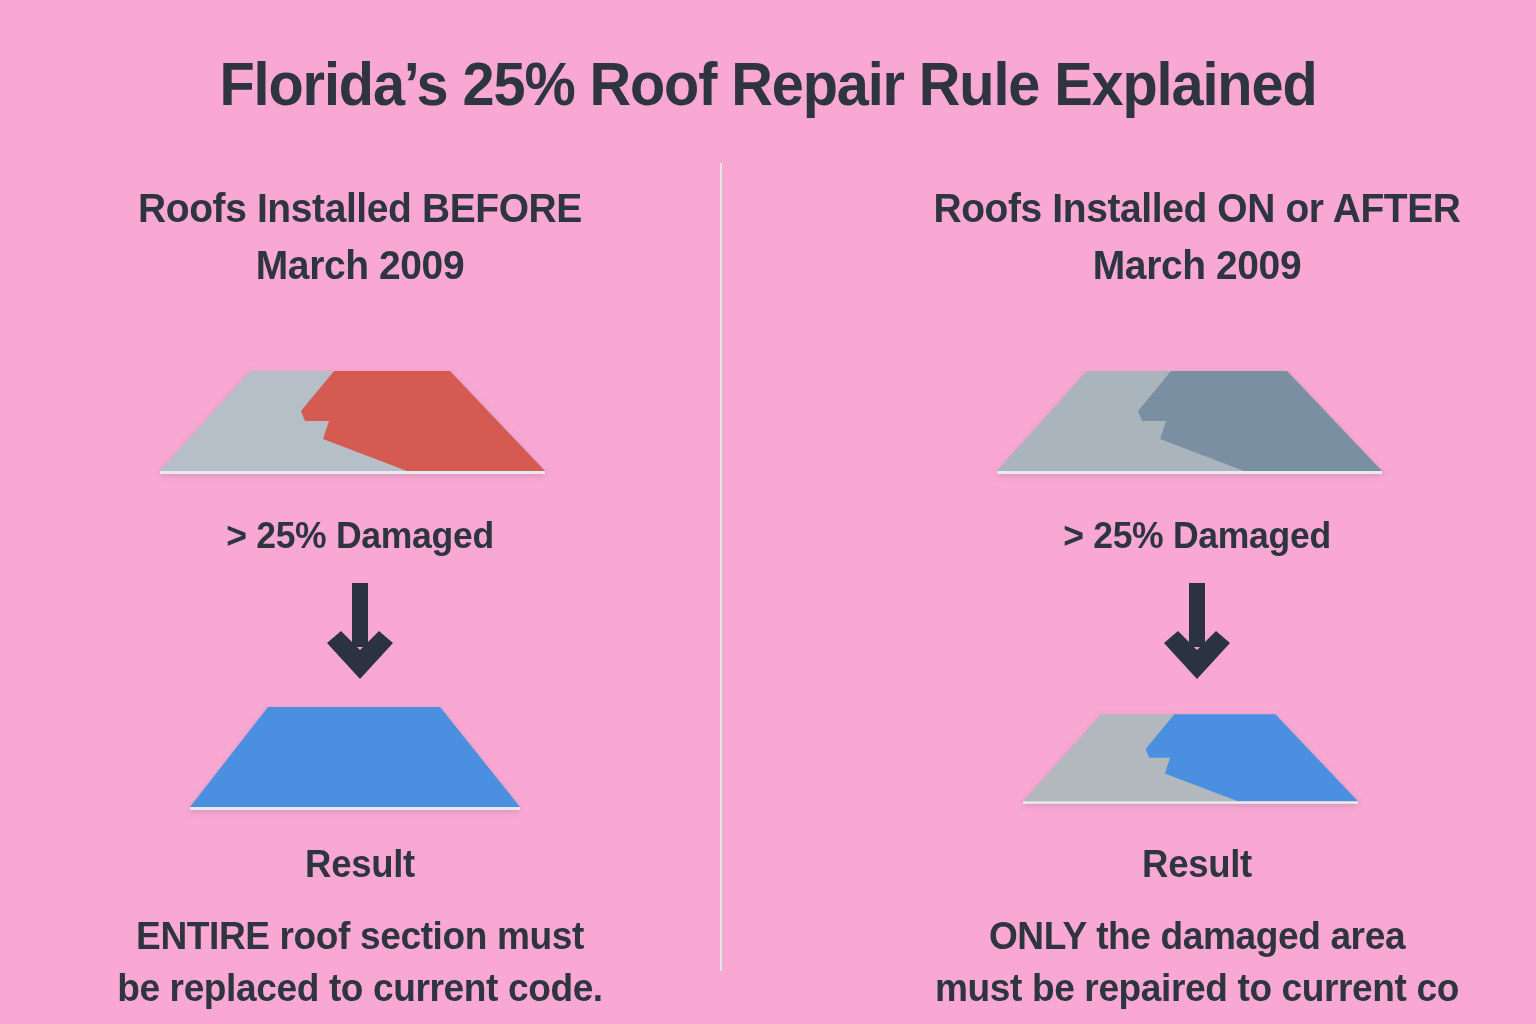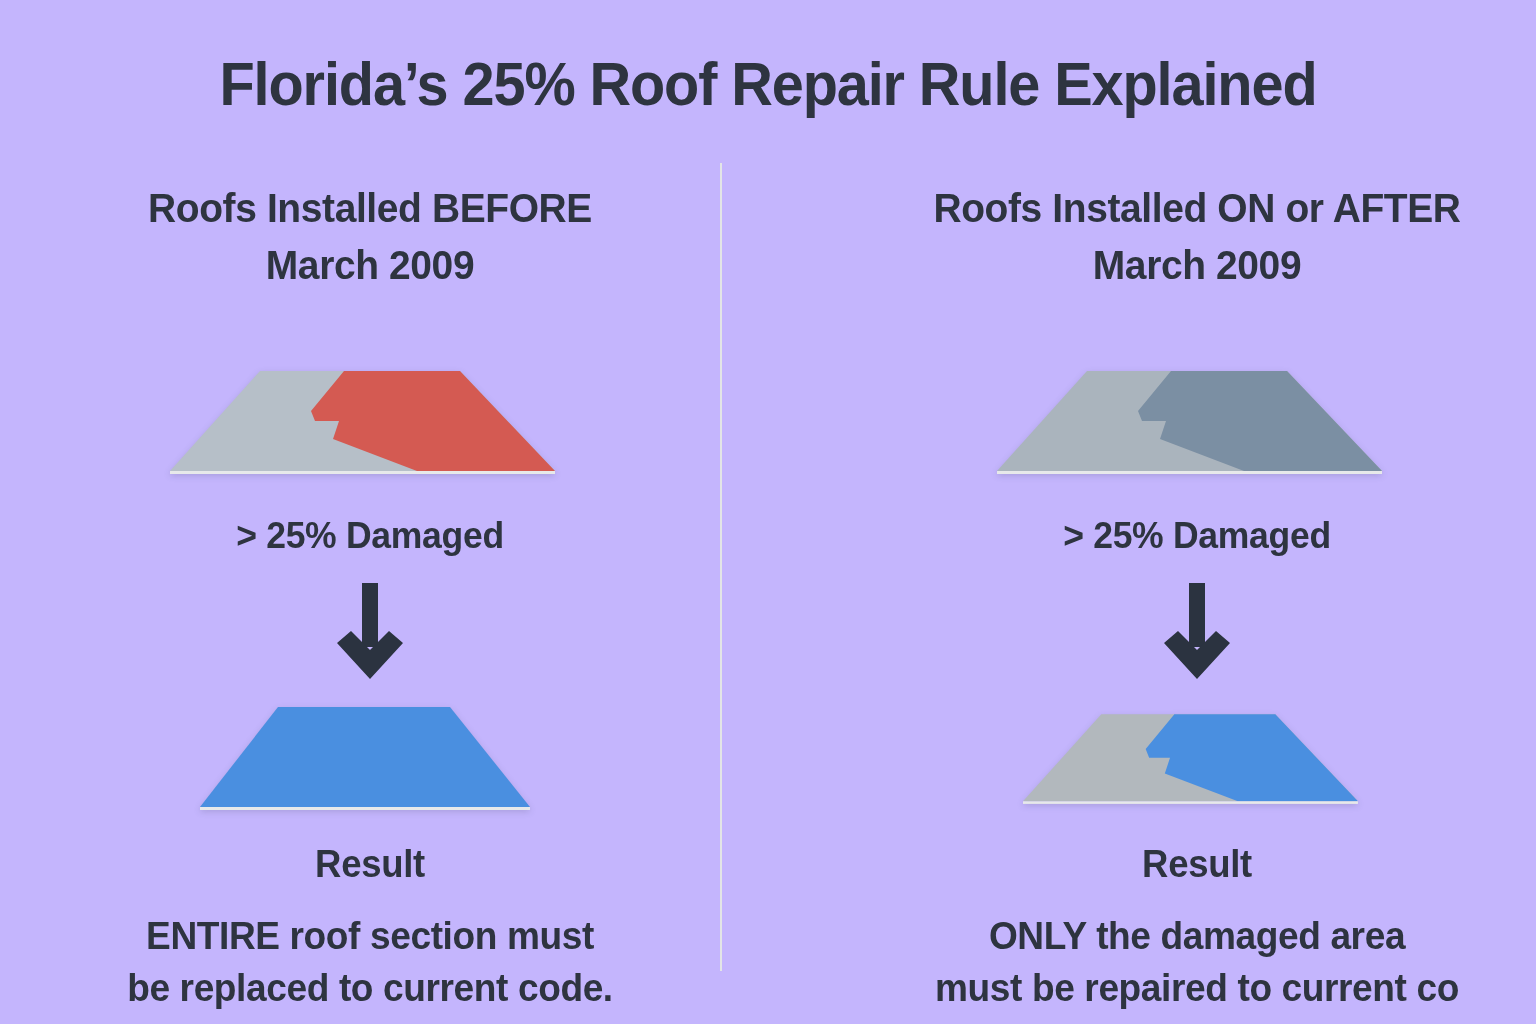--- a/index.html
+++ b/index.html
@@ -5,21 +5,21 @@
   * { margin:0; padding:0; box-sizing:border-box; }
   html, body {
     width:1536px; height:1024px;
     background:#f7f8f8;
     font-family:"Liberation Sans", sans-serif;
     overflow:hidden;
   }
   #stage {
     position:relative;
     width:1536px; height:1024px;
-    background:#c4b5fd;
+    background:#f9a8d4;
   }
 
   
   .title {
     position:absolute;
     top:48px; left:0; width:1536px;
     text-align:center;
     font-size:62px;
     font-weight:bold;
     letter-spacing:-1.2px;
@@ -38,21 +38,21 @@
     background:#e3e5e6;
   }
 
   
   .column {
     position:absolute;
     top:180px;
     width:700px;
     height:820px;
   }
-  .col-left  { left:20px; }
+  .col-left  { left:10px; }
   .col-right { left:847px; }
 
   .col-header {
     width:100%;
     text-align:center;
     font-size:41px;
     font-weight:bold;
     line-height:1.38;
     color:#2e3440;
     letter-spacing:-0.4px;

